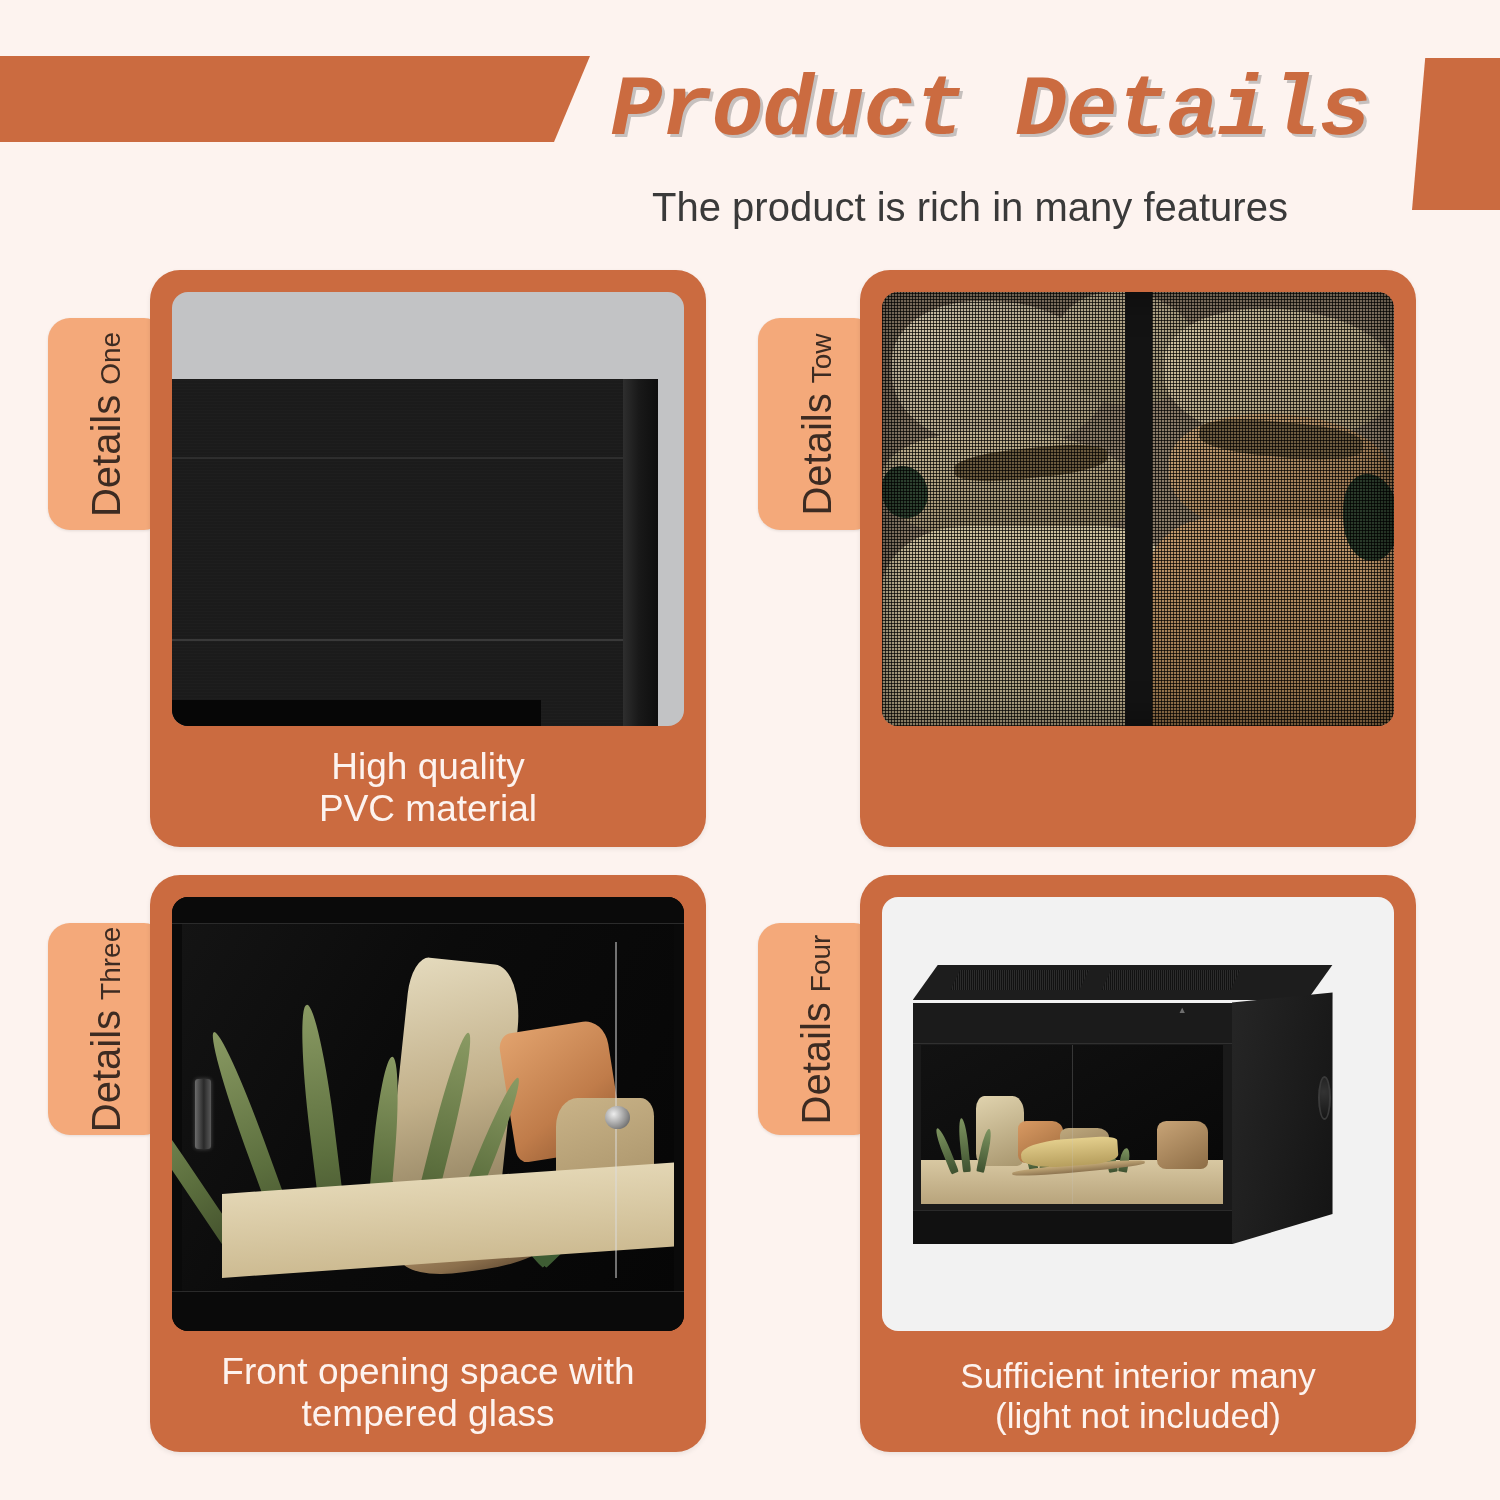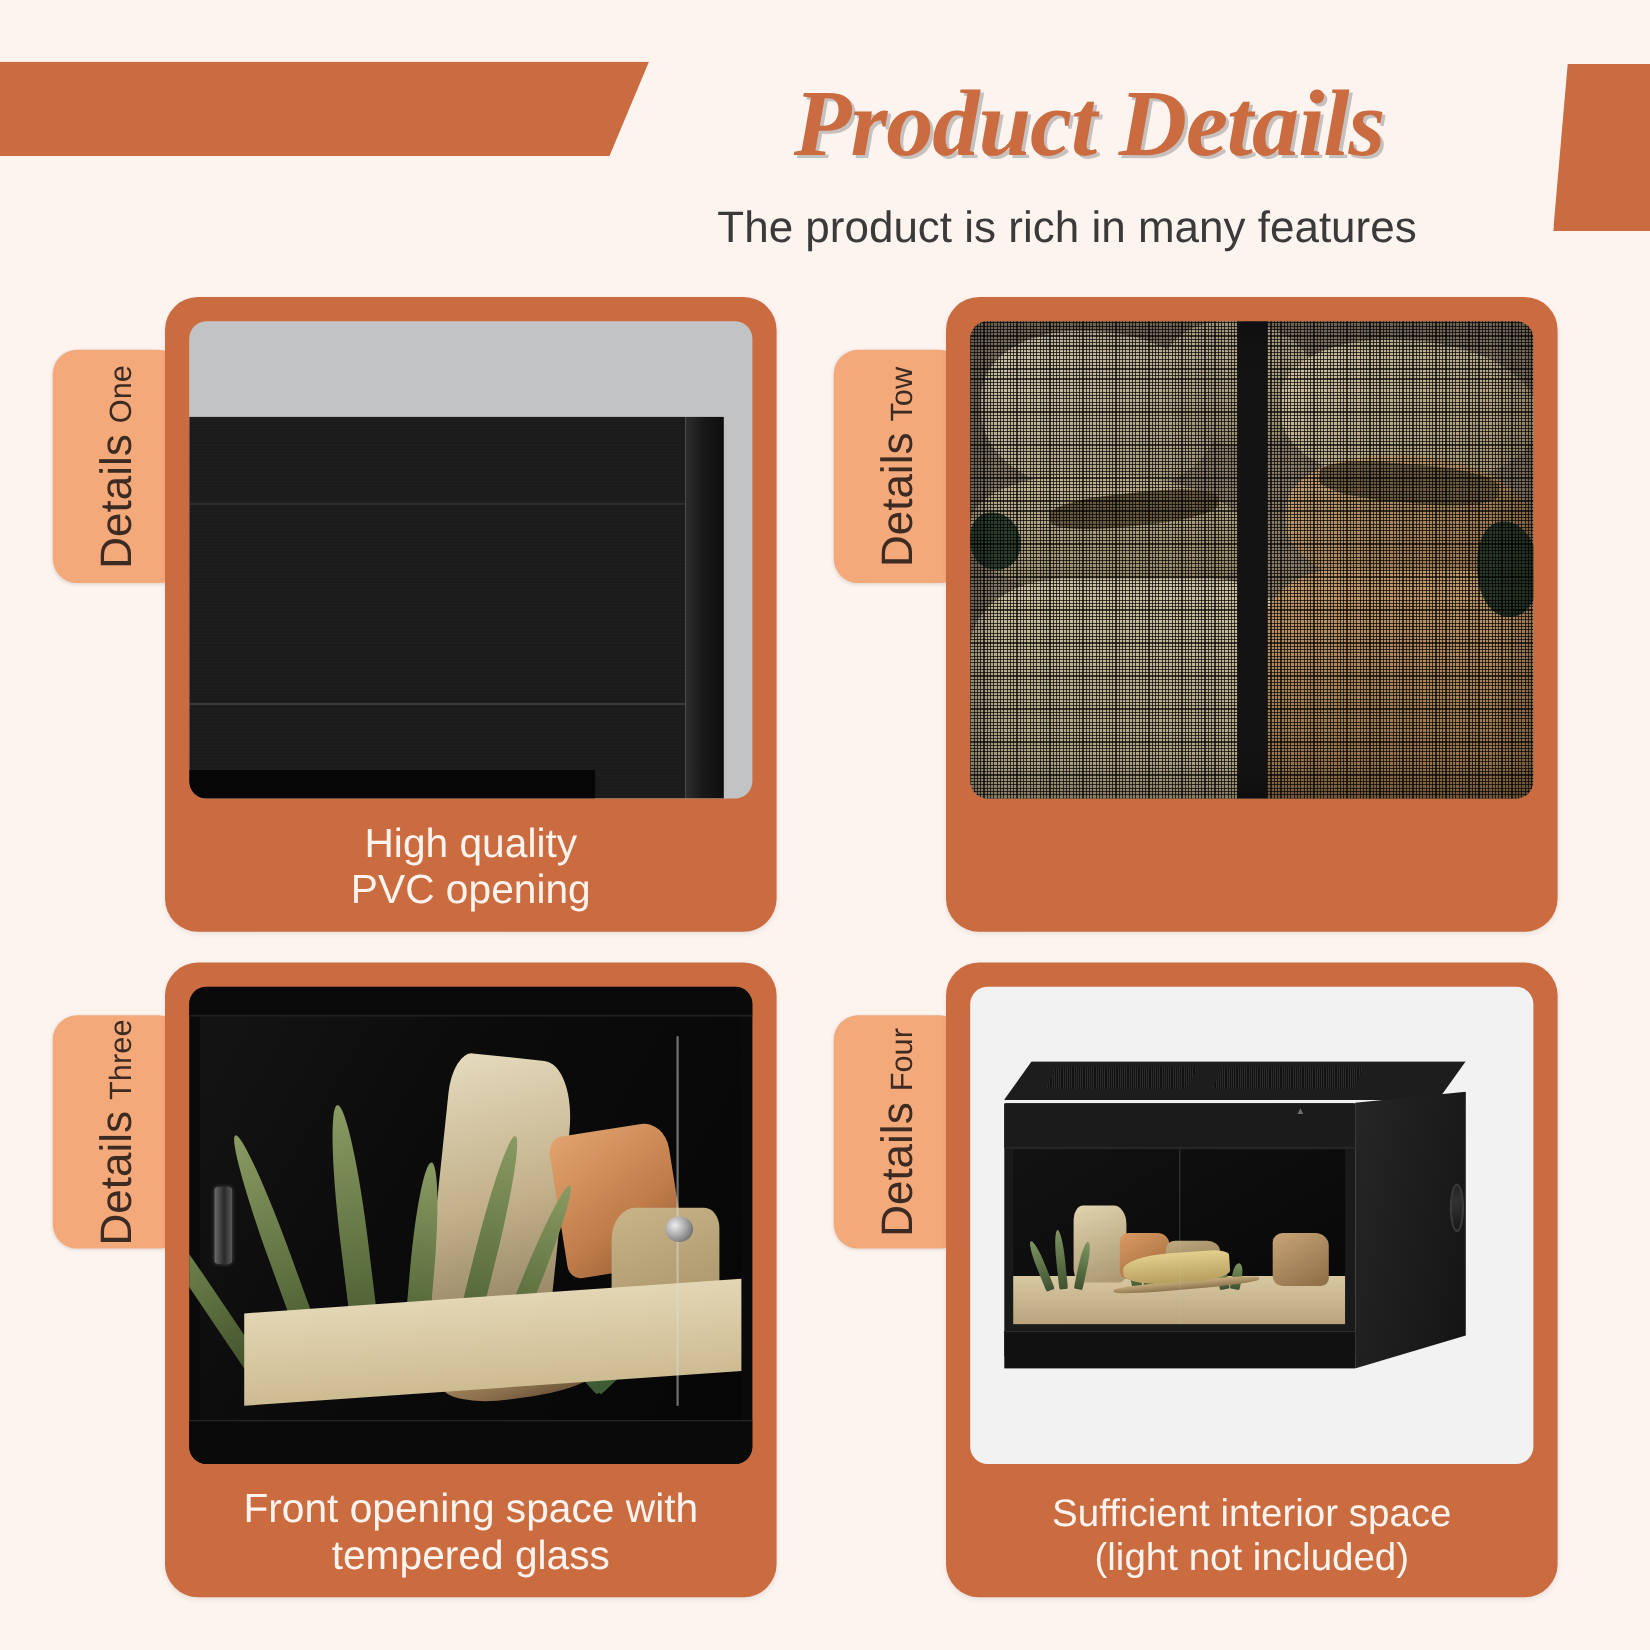--- a/index.html
+++ b/index.html
@@ -23,21 +23,21 @@
   .hdr-bar-right{
     position:absolute;left:1412px;top:58px;
     width:110px;height:152px;
     background:#CB6B40;
     clip-path:polygon(12% 0, 100% 0, 100% 100%, 0 100%);
   }
 
   .hdr-title{
     position:absolute;left:560px;top:62px;
     width:860px;
-    font-family:Liberation Serif, serif;
+    font-family:Liberation Mono, monospace;
     font-weight:bold;
     font-style:italic;
     font-size:86px;
     letter-spacing:-1px;
     color:#CB6B40;
     text-align:center;
     white-space:nowrap;
     text-shadow:3px 3px 0 rgba(130,130,130,0.45);
   }
   .hdr-sub{
@@ -324,21 +324,21 @@
     <div class="card">
       <div class="photo p1">
         <div class="p1-panel"></div>
         <div class="p1-grain"></div>
         <div class="p1-seam"></div>
         <div class="p1-lowline"></div>
         <div class="p1-edge"></div>
         <div class="p1-foot"></div>
       </div>
       <div class="caption">High quality
-PVC opening</div>
+PVC material</div>
     </div>
   </div>
 
   <div class="cell cell-1">
     <div class="badge">
       <div class="badge-inner">
         <div class="badge-rot">
           <span class="badge-main">Details</span>
           <span class="badge-sub">Tow</span>
         </div>
@@ -444,18 +444,18 @@
             <div class="t-vplant" style="left:39%;width:3%;height:16%;transform:rotate(8deg);"></div>
             <div class="t-vplant" style="left:62%;width:3%;height:14%;transform:rotate(-10deg);"></div>
             <div class="t-vplant" style="left:65%;width:3%;height:15%;transform:rotate(10deg);"></div>
             <div class="t-branch"></div>
             <div class="t-dragon"></div>
             <div class="t-glass-seam"></div>
           </div>
           <div class="t-base"></div>
         </div>
       </div>
-      <div class="caption cap-4">Sufficient interior space
+      <div class="caption cap-4">Sufficient interior many
 (light not included)</div>
     </div>
   </div>
 
 </div>
 
 </body></html>

